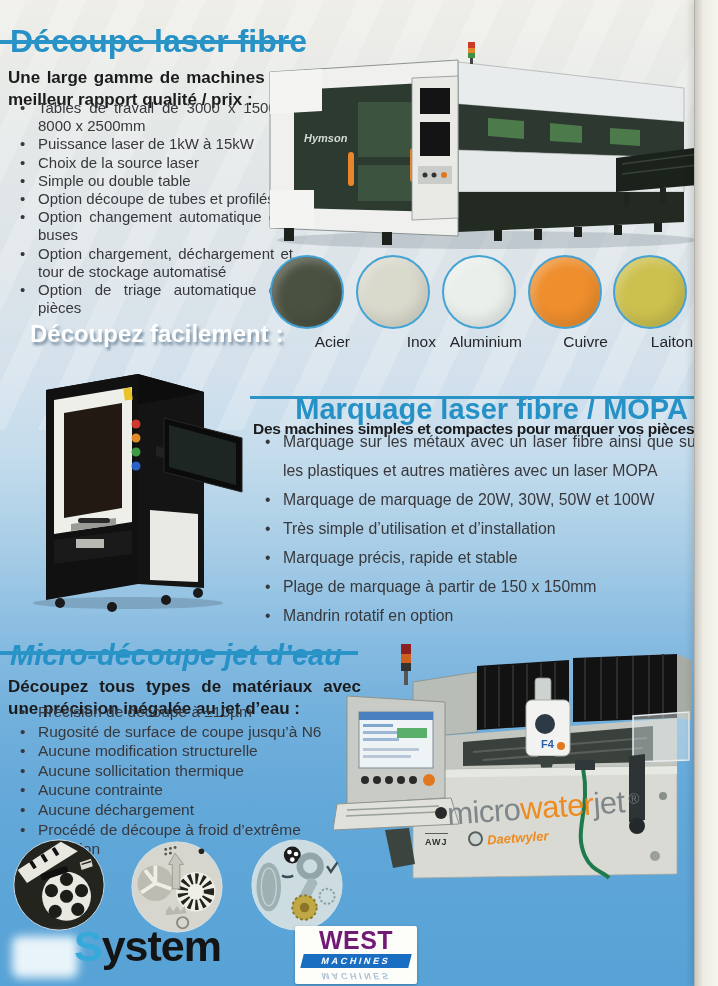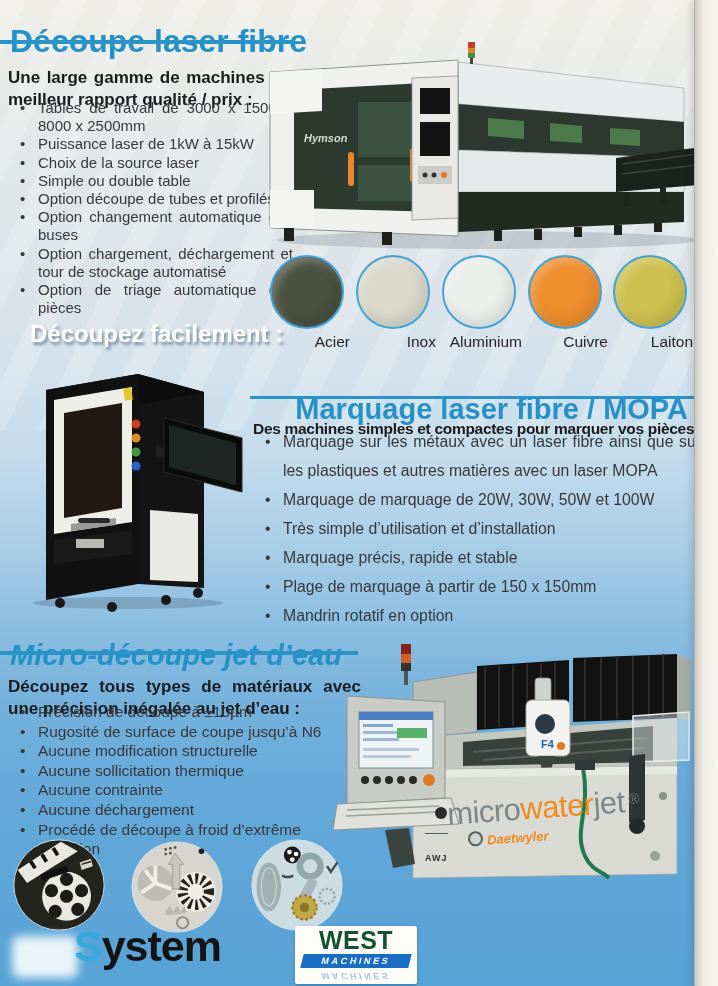--- a/index.html
+++ b/index.html
@@ -46,29 +46,29 @@
   .sample{position:absolute;}
   .mwj{position:absolute;left:447px;top:790px;transform:rotate(-4deg);font-size:31px;
     color:#7e8689;letter-spacing:-0.5px;white-space:nowrap;z-index:6;}
   .mwj .water{color:#ef8a1f;}
   .mwj .reg{font-size:15px;vertical-align:8px;color:#6d7477;margin-left:4px;}
   .daet{position:absolute;left:468px;top:829px;transform:rotate(-4deg);font-size:13px;font-weight:bold;
     font-style:italic;color:#ef8a1f;z-index:6;white-space:nowrap;}
   .daet .dot{display:inline-block;width:11px;height:11px;border:2px solid #55605e;border-radius:50%;
     background:#cfd6d2;margin-right:4px;vertical-align:-1px;}
   .awj{position:absolute;left:425px;top:833px;font-size:9px;font-weight:bold;letter-spacing:1px;
-    color:#2c3234;z-index:6;border-top:1px solid #55605e;padding-top:19px;}
+    color:#2c3234;z-index:6;border-top:1px solid #55605e;padding-top:3px;}
   .sys-blur{position:absolute;left:12px;top:936px;width:66px;height:42px;background:rgba(245,251,253,0.92);
     border-radius:8px;filter:blur(5px);}
   .sys-text{position:absolute;left:74px;top:922px;font-size:43px;font-weight:600;
     color:#141414;letter-spacing:-1px;}
   .sys-text .s{color:#35a9da;}
   .west{position:absolute;left:295px;top:926px;width:122px;height:58px;background:#fdfdfa;border-radius:2px;
     box-shadow:0 1px 3px rgba(0,0,0,0.25);text-align:center;overflow:hidden;}
-  .west-top{font-size:25px;font-weight:bold;color:#14532d;line-height:27px;margin-top:1px;letter-spacing:0.5px;}
+  .west-top{font-size:25px;font-weight:bold;color:#701a75;line-height:27px;margin-top:1px;letter-spacing:0.5px;}
   .west-banner{margin:0 7px;background:#1a6ec2;transform:skewX(-14deg);height:14px;line-height:14px;
     color:#ffffff;font-size:9px;font-weight:bold;letter-spacing:2.6px;}
   .west-ref{margin:1px 7px 0;height:13px;line-height:13px;font-size:9px;font-weight:bold;letter-spacing:2.6px;
     color:#5e86b4;transform:scaleY(-1) skewX(-14deg);opacity:0.5;}
 </style>
 </head>
 <body>
 
 <div class="page">
   <div class="streaks"></div>

